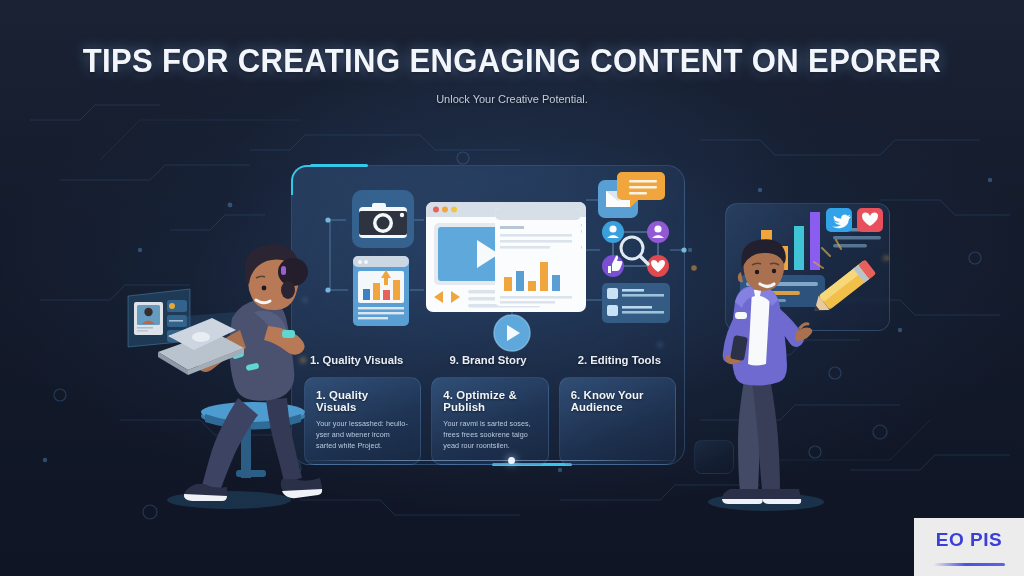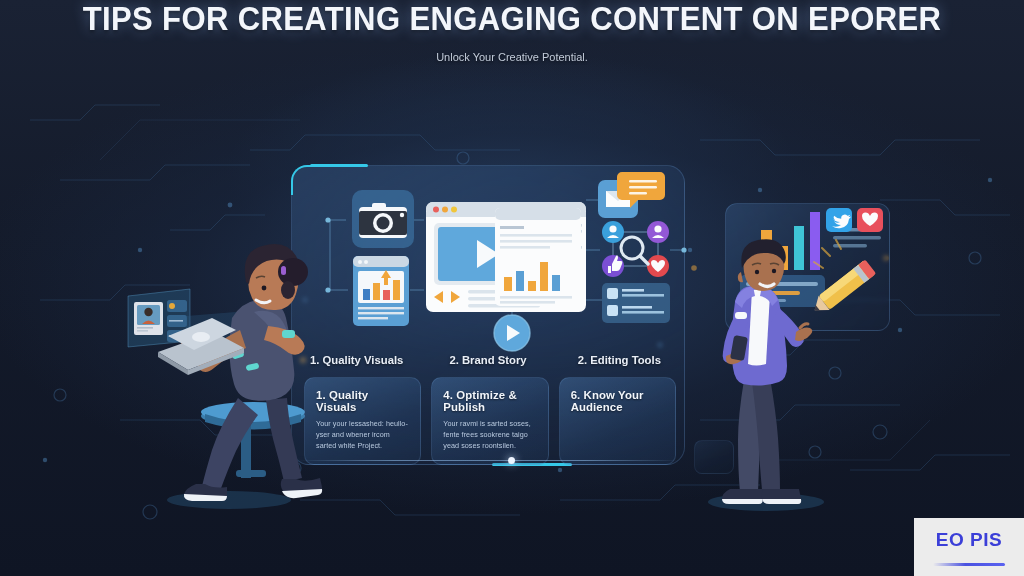--- a/index.html
+++ b/index.html
@@ -13,21 +13,21 @@
     position:absolute; inset:0;
     background:
       radial-gradient(ellipse 70% 55% at 50% 48%, rgba(36,58,92,0.95) 0%, rgba(25,38,62,0.6) 45%, rgba(18,25,41,0) 75%),
       radial-gradient(ellipse 40% 30% at 50% 30%, rgba(46,76,116,0.5) 0%, rgba(20,27,43,0) 70%),
       linear-gradient(180deg,#1a2234 0%, #141b2b 40%, #0f1524 100%);
     overflow:hidden;
   }
   
   .circuit { position:absolute; inset:0; opacity:.55; }
   
-  .header { position:absolute; top:0; left:0; right:0; text-align:center; }
+  .header { position:absolute; top:0; left:0; right:0; text-align:center; padding-top:42px; }
   .title {
     font-size:33px; font-weight:700; letter-spacing:.4px;
     color:#f3f6fb; text-transform:uppercase;
     font-family:"Liberation Sans Narrow","Liberation Sans",sans-serif;
     transform:scaleX(.94); transform-origin:center;
     text-shadow:0 0 14px rgba(150,190,255,.45), 0 2px 4px rgba(0,0,0,.55);
     white-space:nowrap;
   }
   .subtitle {
     margin-top:13px; font-size:11px; color:#c3ccda; font-weight:400;
@@ -440,32 +440,32 @@
       <path d="M760 284 q8 5 14 0" stroke="#f2f4f8" stroke-width="3.2" fill="none" stroke-linecap="round"></path>
       <path d="M752 265 q5 -3 9 -1" stroke="#5a4333" stroke-width="1.6" fill="none"></path>
       <path d="M770 264 q5 -2 9 1" stroke="#5a4333" stroke-width="1.6" fill="none"></path>
       <path d="M741 272 q-4 2 -3 7 q1 4 5 3 Z" fill="#a9714f"></path>
     </g>
 
   </svg>
 
   <div class="toplabels">
     <div class="toplabel">1. Quality Visuals</div>
-    <div class="toplabel">2. Brand Story</div>
+    <div class="toplabel">9. Brand Story</div>
     <div class="toplabel">2. Editing Tools</div>
   </div>
 
   <div class="cards">
     <div class="card">
       <div class="card-title">1. Quality Visuals</div>
       <div class="card-body">Your your lessashed: heullo-yser and wbener ircom sarted white Project.</div>
     </div>
     <div class="card">
       <div class="card-title">4. Optimize &amp; Publish</div>
-      <div class="card-body">Your ravmi is sarted soses, fente frees sookrene taigo yead soses roontsilen.</div>
+      <div class="card-body">Your ravmi is sarted soses, frees frees sookrene taigo yead rour roontsilen.</div>
     </div>
     <div class="card">
       <div class="card-title">6. Know Your Audience</div>
     </div>
   </div>
 
   <div class="baseline"></div>
   <div class="basedot"></div>
 
   <div class="watermark">

